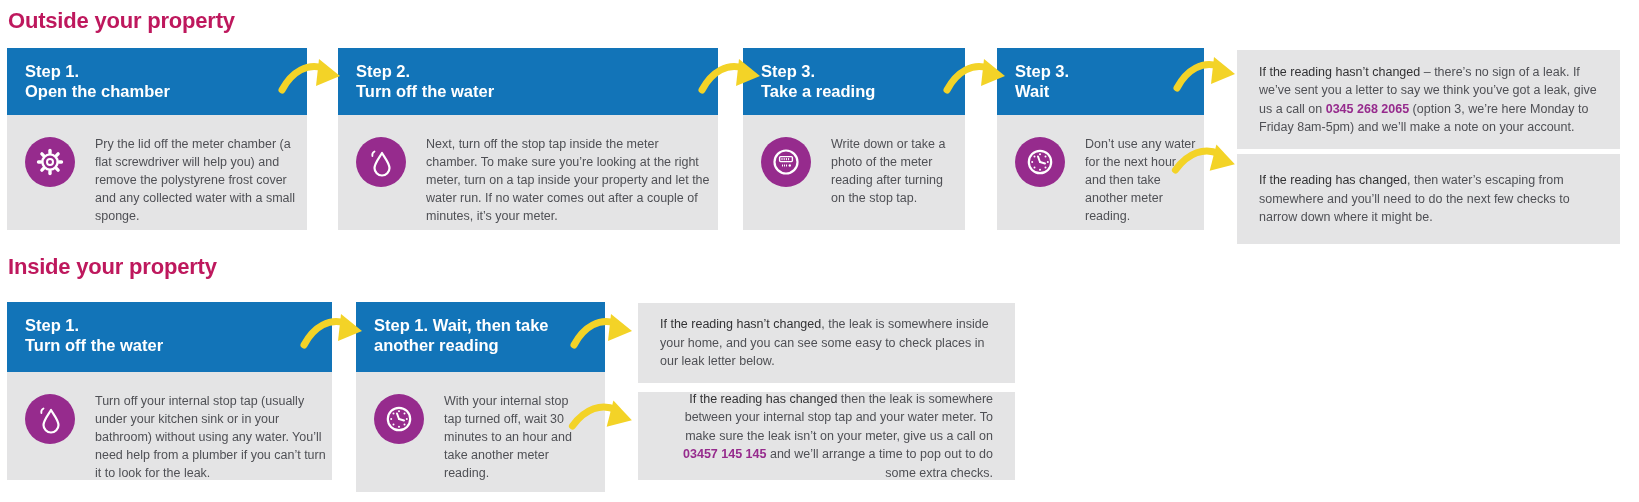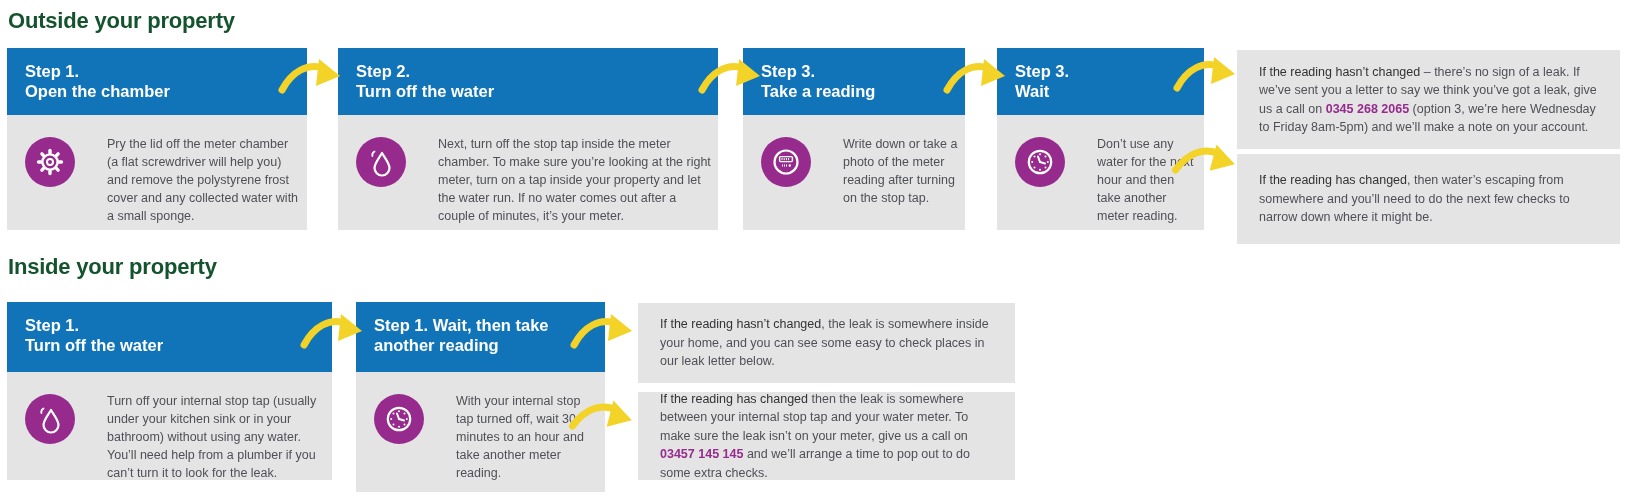--- a/index.html
+++ b/index.html
@@ -8,41 +8,41 @@
     width:1639px;height:502px;
     background:#ffffff;
     font-family:"Liberation Sans", sans-serif;
     overflow:hidden;
   }
   .section-heading{
     position:absolute;
     margin:0;
     font-size:22px;
     font-weight:700;
-    color:#14532d;
+    color:#be185d;
     letter-spacing:-0.2px;
   }
   .card{position:absolute;}
   .card-header{
     background:#1274b8;
     color:#ffffff;
     padding:13px 14px 0 18px;
     box-sizing:border-box;
   }
   .card-header .hline{
     font-size:16.5px;
     font-weight:700;
     line-height:20px;
     white-space:nowrap;
   }
   .card-body{
     background:#e4e4e5;
     display:flex;
     align-items:flex-start;
-    gap:32px;
+    gap:20px;
     padding:20px 6px 0 18px;
     box-sizing:border-box;
   }
   .icon-circle{
     width:50px;height:50px;
     border-radius:50%;
     background:#962b8d;
     flex:0 0 auto;
     display:flex;align-items:center;justify-content:center;
     margin-top:2px;
@@ -190,21 +190,21 @@
       <div class="icon-circle">
         <svg width="30" height="30" viewBox="0 0 30 30">
             <use href="#g-clock"></use>
           </svg>
       </div>
       <p class="step-text" style="max-width:118px;">Don’t use any water for the next hour and then take another meter reading.</p>
     </div>
   </div>
 
   <div class="outcome" style="left:1237px;top:50px;width:383px;height:99px;">
-    <p class="outcome-text"><strong class="lead">If the reading hasn’t changed</strong><span> – there’s no sign of a leak. If we’ve sent you a letter to say we think you’ve got a leak, give us a call on </span><strong class="phone">0345 268 2065</strong><span> (option 3, we’re here Wednesday to Friday 8am-5pm) and we’ll make a note on your account.</span></p>
+    <p class="outcome-text"><strong class="lead">If the reading hasn’t changed</strong><span> – there’s no sign of a leak. If we’ve sent you a letter to say we think you’ve got a leak, give us a call on </span><strong class="phone">0345 268 2065</strong><span> (option 3, we’re here Monday to Friday 8am-5pm) and we’ll make a note on your account.</span></p>
   </div>
 
   <div class="outcome" style="left:1237px;top:154px;width:383px;height:90px;">
     <p class="outcome-text"><strong class="lead">If the reading has changed</strong><span>, then water’s escaping from somewhere and you’ll need to do the next few checks to narrow down where it might be.</span><strong class="phone"></strong><span></span></p>
   </div>
 
   <svg class="arrow" viewBox="0 0 64 40" style="left:278px;top:57px;">
       <use href="#g-arrow"></use>
     </svg>
   <svg class="arrow" viewBox="0 0 64 40" style="left:698px;top:57px;">
@@ -249,21 +249,21 @@
           </svg>
       </div>
       <p class="step-text" style="max-width:142px;">With your internal stop tap turned off, wait 30 minutes to an hour and take another meter reading.</p>
     </div>
   </div>
 
   <div class="outcome" style="left:638px;top:303px;width:377px;height:80px;">
     <p class="outcome-text"><strong class="lead">If the reading hasn’t changed</strong><span>, the leak is somewhere inside your home, and you can see some easy to check places in our leak letter below.</span><strong class="phone"></strong><span></span></p>
   </div>
 
-  <div class="outcome" style="left:638px;top:392px;width:377px;height:88px;">
+  <div class="outcome" style="left:638px;top:392px;width:377px;height:88px;text-align:right;">
     <p class="outcome-text"><strong class="lead">If the reading has changed</strong><span> then the leak is somewhere between your internal stop tap and your water meter. To make sure the leak isn’t on your meter, give us a call on </span><strong class="phone">03457 145 145</strong><span> and we’ll arrange a time to pop out to do some extra checks.</span></p>
   </div>
 
   <svg class="arrow" viewBox="0 0 64 40" style="left:300px;top:312px;">
       <use href="#g-arrow"></use>
     </svg>
   <svg class="arrow" viewBox="0 0 64 40" style="left:570px;top:312px;">
       <use href="#g-arrow"></use>
     </svg>
   <svg class="arrow" viewBox="0 0 64 40" style="left:570px;top:397px;transform:rotate(8deg);">

